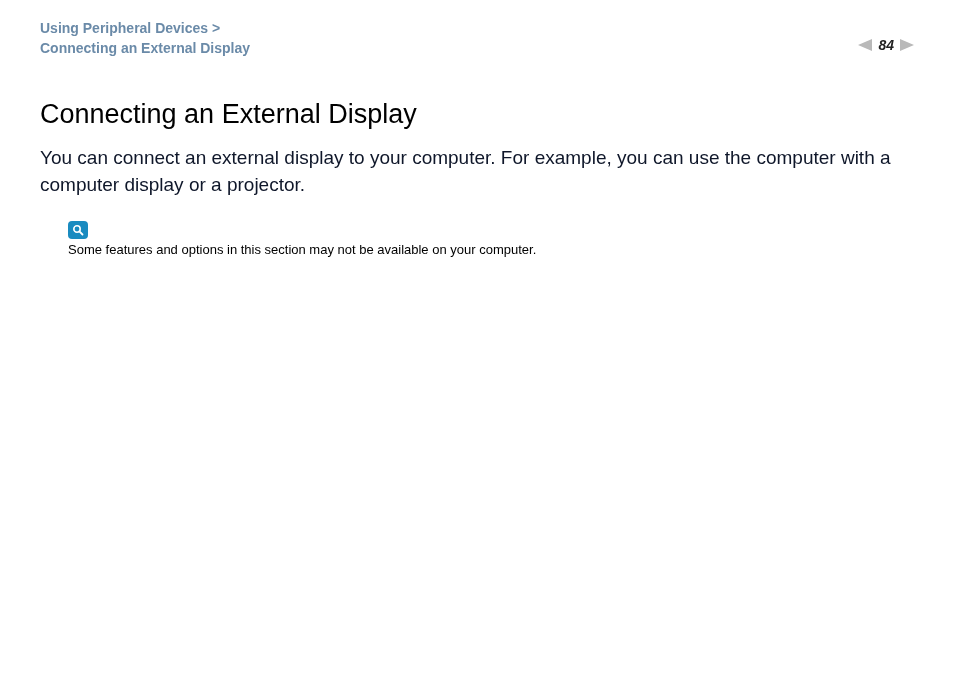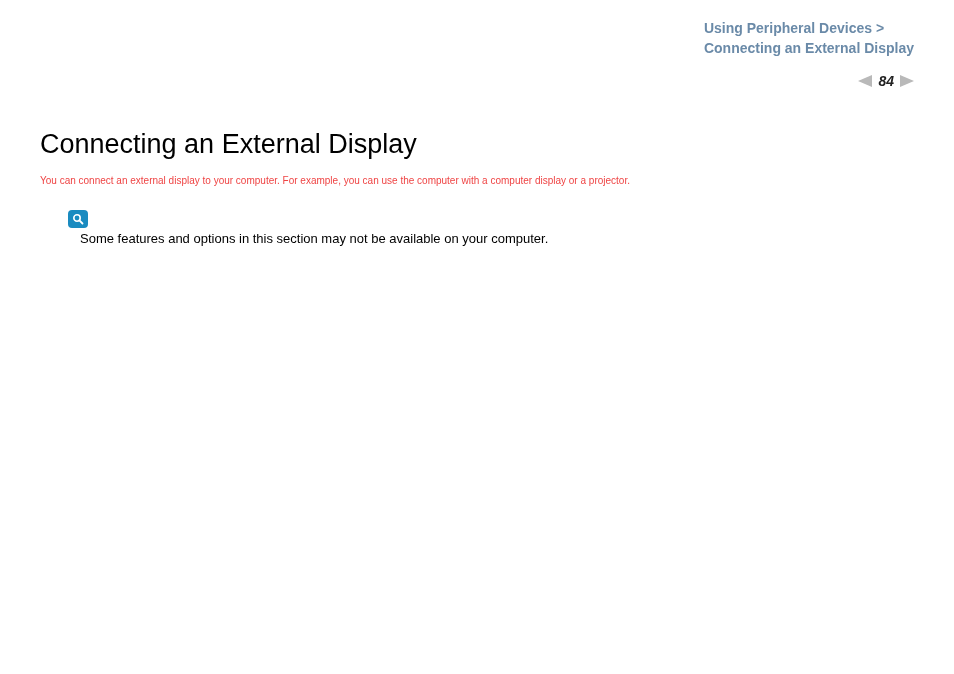--- a/index.html
+++ b/index.html
@@ -8,22 +8,21 @@
     background: #ffffff;
     width: 954px;
     height: 674px;
     position: relative;
     color: #000;
   }
   .header {
     padding: 18px 40px 10px 40px;
     display: flex;
     justify-content: space-between;
-    align-items: flex-end;
-    flex-direction: column;
+    align-items: center;
   }
   .breadcrumb {
     color: #6a8aa8;
     font-weight: bold;
     font-size: 14px;
     line-height: 1.45;
   }
   .breadcrumb-sep {
     color: #6a8aa8;
   }
@@ -48,43 +47,42 @@
   .content {
     padding: 30px 40px 0 40px;
   }
   .title {
     font-size: 27px;
     font-weight: 400;
     color: #000;
     margin-bottom: 14px;
   }
   .body-text {
-    font-size: 10px;
+    font-size: 19px;
     line-height: 1.45;
-    color: #ef4444;
+    color: #0f172a;
     margin-bottom: 22px;
   }
   .note-block {
     margin-left: 28px;
   }
   .note-icon {
     display: inline-flex;
     width: 20px;
     height: 18px;
     background: #1a8bc0;
     border-radius: 4px;
     align-items: center;
     justify-content: center;
     margin-bottom: 2px;
   }
   .note-text {
     font-size: 13px;
     color: #000;
     line-height: 1.4;
-    margin-left: 12px;
   }
 </style>
 </head>
 <body>
 
 <div class="header">
   <div class="breadcrumb">
     <span>Using Peripheral Devices</span>
     <span class="breadcrumb-sep">&gt;</span><br>
     <span>Connecting an External Display</span>

